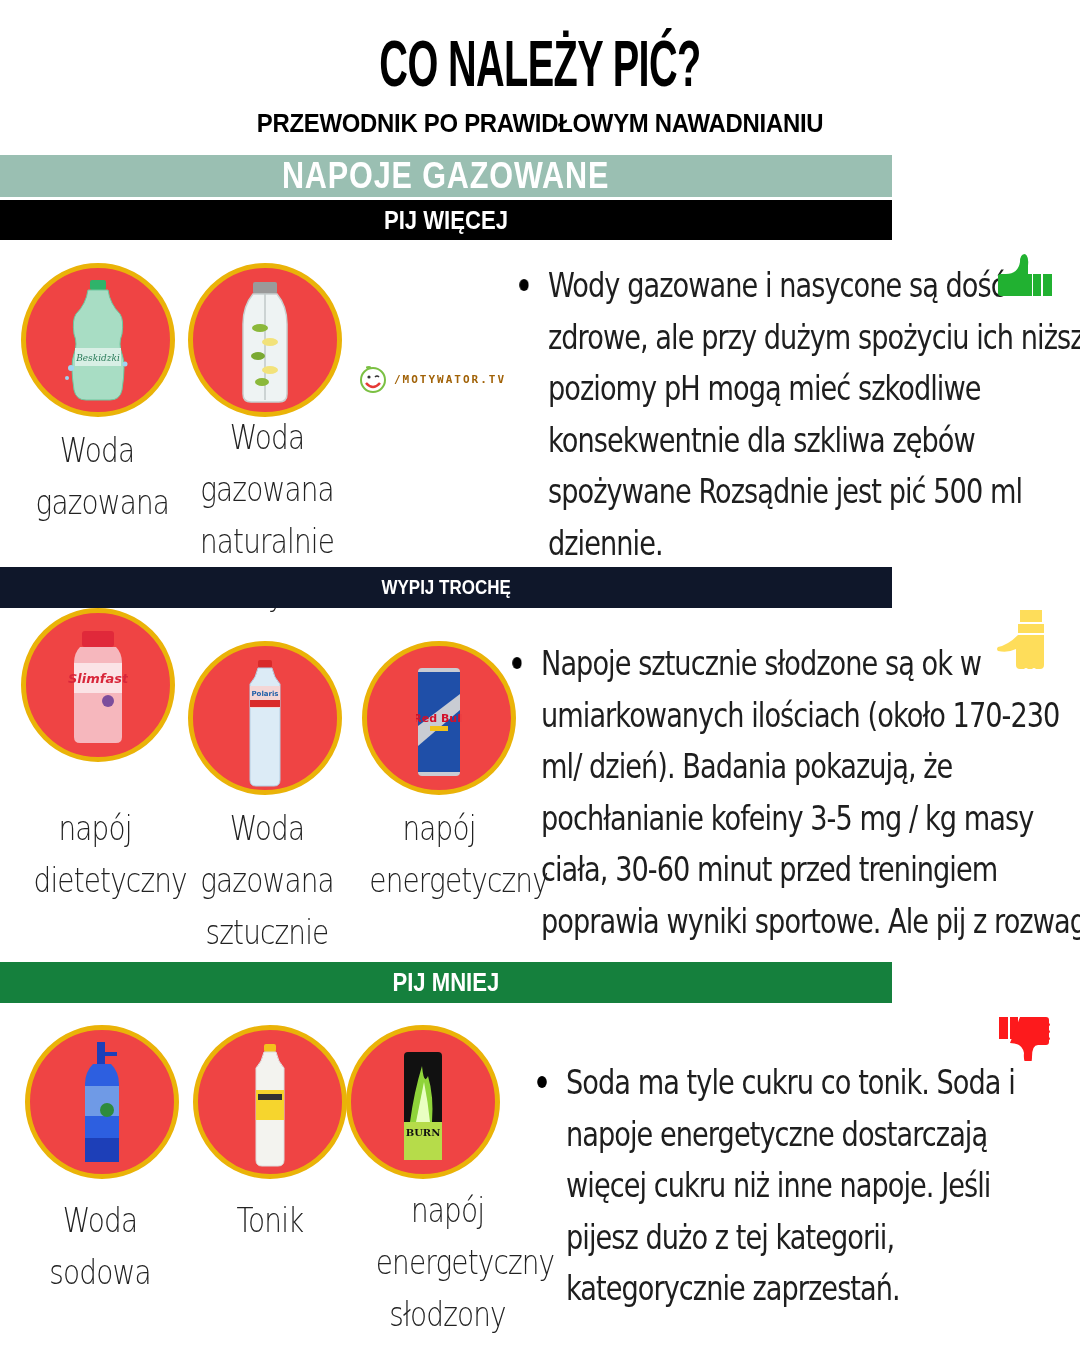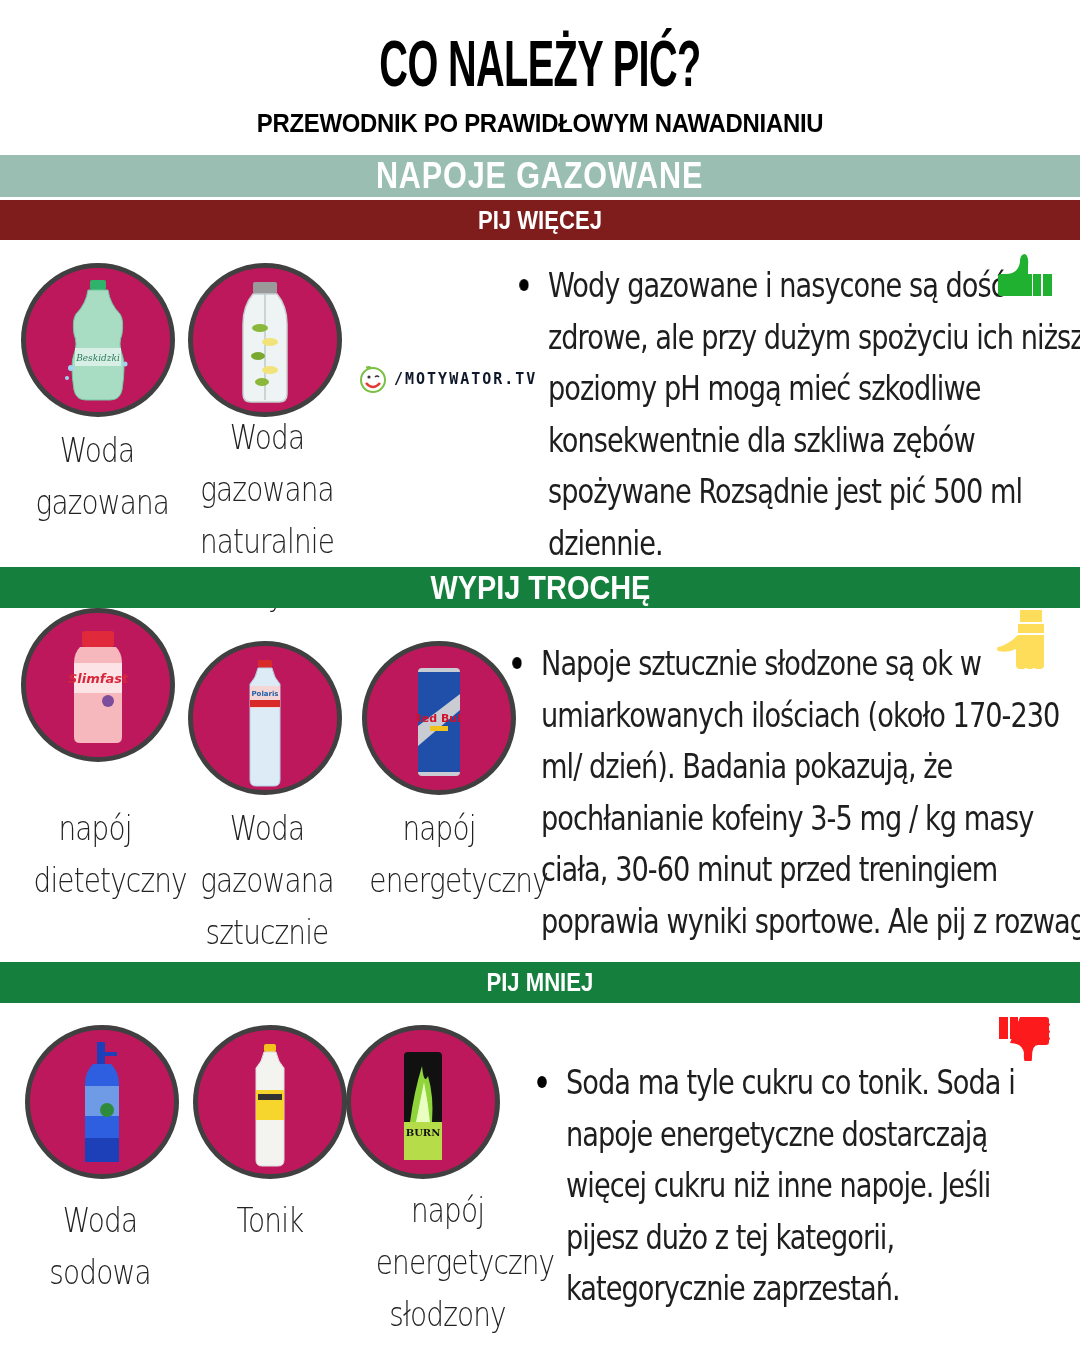--- a/index.html
+++ b/index.html
@@ -12,53 +12,53 @@
     letter-spacing: -1px; transform: scaleX(0.62); transform-origin: center top;
     color: #000; line-height: 72px;
   }
   .subtitle {
     position: absolute; left: 0; width: 1080px; top: 108px; text-align: center;
     font-weight: 700; font-size: 26px; color: #000; letter-spacing: -0.3px;
     transform: scaleX(0.92); transform-origin: center top;
   }
 
   .band {
-    position: absolute; left: 0; width: 1080px; text-align: center; color: #fff;
+    position: absolute; left: 0; width: 892px; text-align: center; color: #fff;
     font-weight: 700;
   }
   .band-category { top: 155px; height: 42px; background: #9abfb2; font-size: 36px; line-height: 42px; letter-spacing: 1px; }
-  .band-green { top: 200px; height: 40px; background: #7f1d1d; font-size: 26px; line-height: 40px; }
-  .band-yellow { top: 567px; height: 41px; background: #15803d; font-size: 34px; line-height: 41px; }
+  .band-green { top: 200px; height: 40px; background: #000000; font-size: 26px; line-height: 40px; }
+  .band-yellow { top: 567px; height: 41px; background: #0f172a; font-size: 20px; line-height: 41px; }
   .band-red { top: 962px; height: 41px; background: #15803d; font-size: 26px; line-height: 41px; }
   .band-label { display: inline-block; transform: scaleX(0.85); }
 
   .circle {
     position: absolute; width: 154px; height: 154px; border-radius: 50%;
-    border: 5px solid #404040; background: #be185d; overflow: hidden;
+    border: 5px solid #eab308; background: #ef4444; overflow: hidden;
   }
   .circle .img { position: absolute; left: 50%; transform: translateX(-50%); }
 
   .caption {
     position: absolute; text-align: center; font-family: "DejaVu Sans", sans-serif;
     font-weight: 300; font-size: 34px; line-height: 52px; color: #222;
     letter-spacing: -1px; transform: scaleX(0.82);
   }
 
   .desc {
     position: absolute; font-family: "DejaVu Sans", sans-serif; font-size: 34px;
     line-height: 51.5px; color: #1e1e1e; letter-spacing: -1.2px;
     transform: scaleX(0.8); transform-origin: left top; white-space: nowrap;
   }
   .desc .bullet {
     position: absolute; left: -36px; top: 19px; width: 12px; height: 12px;
     border-radius: 50%; background: #000;
   }
 
   .logo { position: absolute; left: 358px; top: 364px; display: flex; align-items: center; gap: 6px; }
-  .logo-text { font-family: "DejaVu Sans Mono", monospace; font-weight: 700; font-size: 15px; color: #0f172a; letter-spacing: 2px; }
+  .logo-text { font-family: "DejaVu Sans Mono", monospace; font-weight: 700; font-size: 11px; color: #a16207; letter-spacing: 2px; }
 
   .hand { position: absolute; }
 </style>
 </head>
 <body>
 
 <div class="title">CO NALEŻY PIĆ?</div>
 <div class="subtitle">PRZEWODNIK PO PRAWIDŁOWYM NAWADNIANIU</div>
 
 <div class="band band-category">

